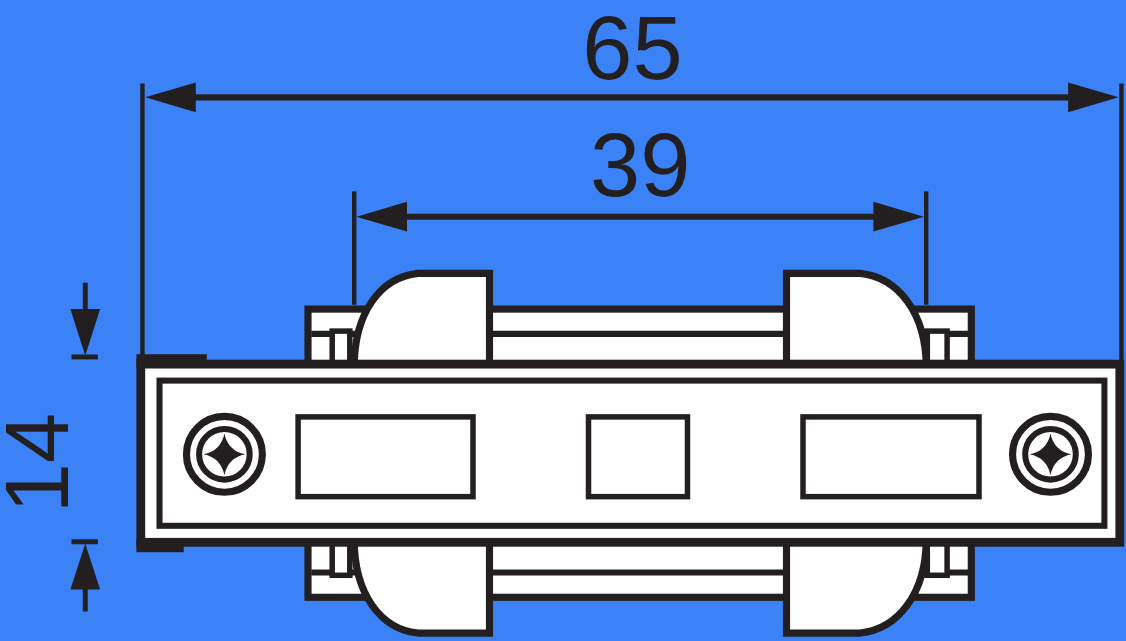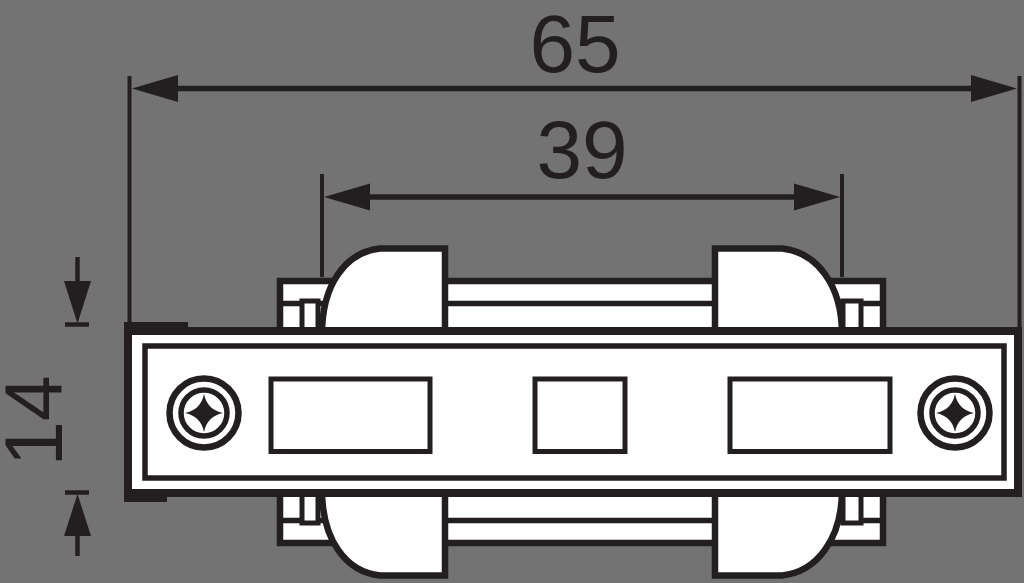--- a/index.html
+++ b/index.html
@@ -1,16 +1,16 @@
 <!DOCTYPE html>
 <html><head>
 <meta charset="utf-8">
 <style>
   html,body{margin:0;padding:0;background:#ffffff;}
-  .stage{position:relative;width:1024px;height:583px;background:#737373;overflow:hidden;}
+  .stage{position:relative;width:1024px;height:583px;background:#3b82f6;overflow:hidden;}
   svg{display:block;}
   .ln{stroke:#231f20;fill:none;stroke-linecap:butt;}
   .fw{fill:#ffffff;}
   .fb{fill:#231f20;stroke:none;}
   .s4{stroke-width:4px;}
   .s45{stroke-width:4.5px;}
   .s5{stroke-width:5px;}
   .s55{stroke-width:5.5px;}
   .s65{stroke-width:6.5px;}
   .s8{stroke-width:8px;}

